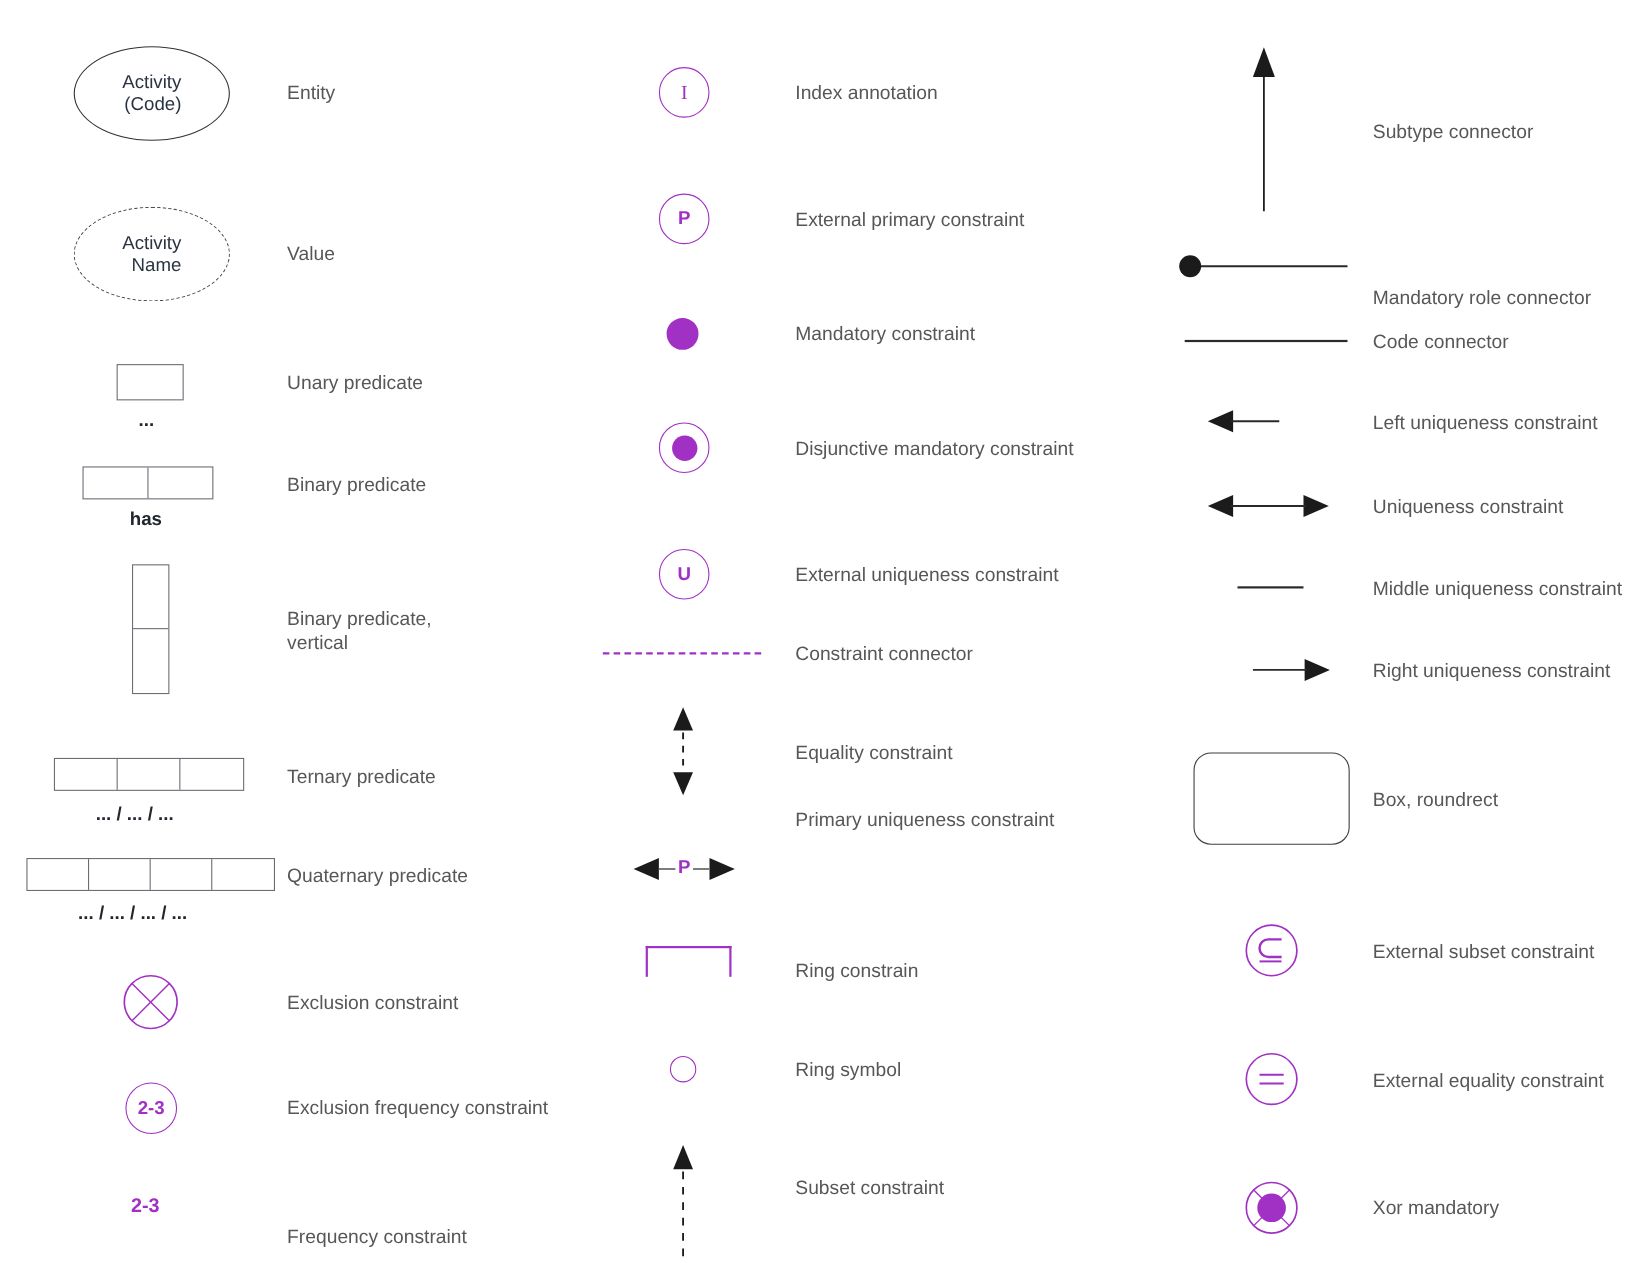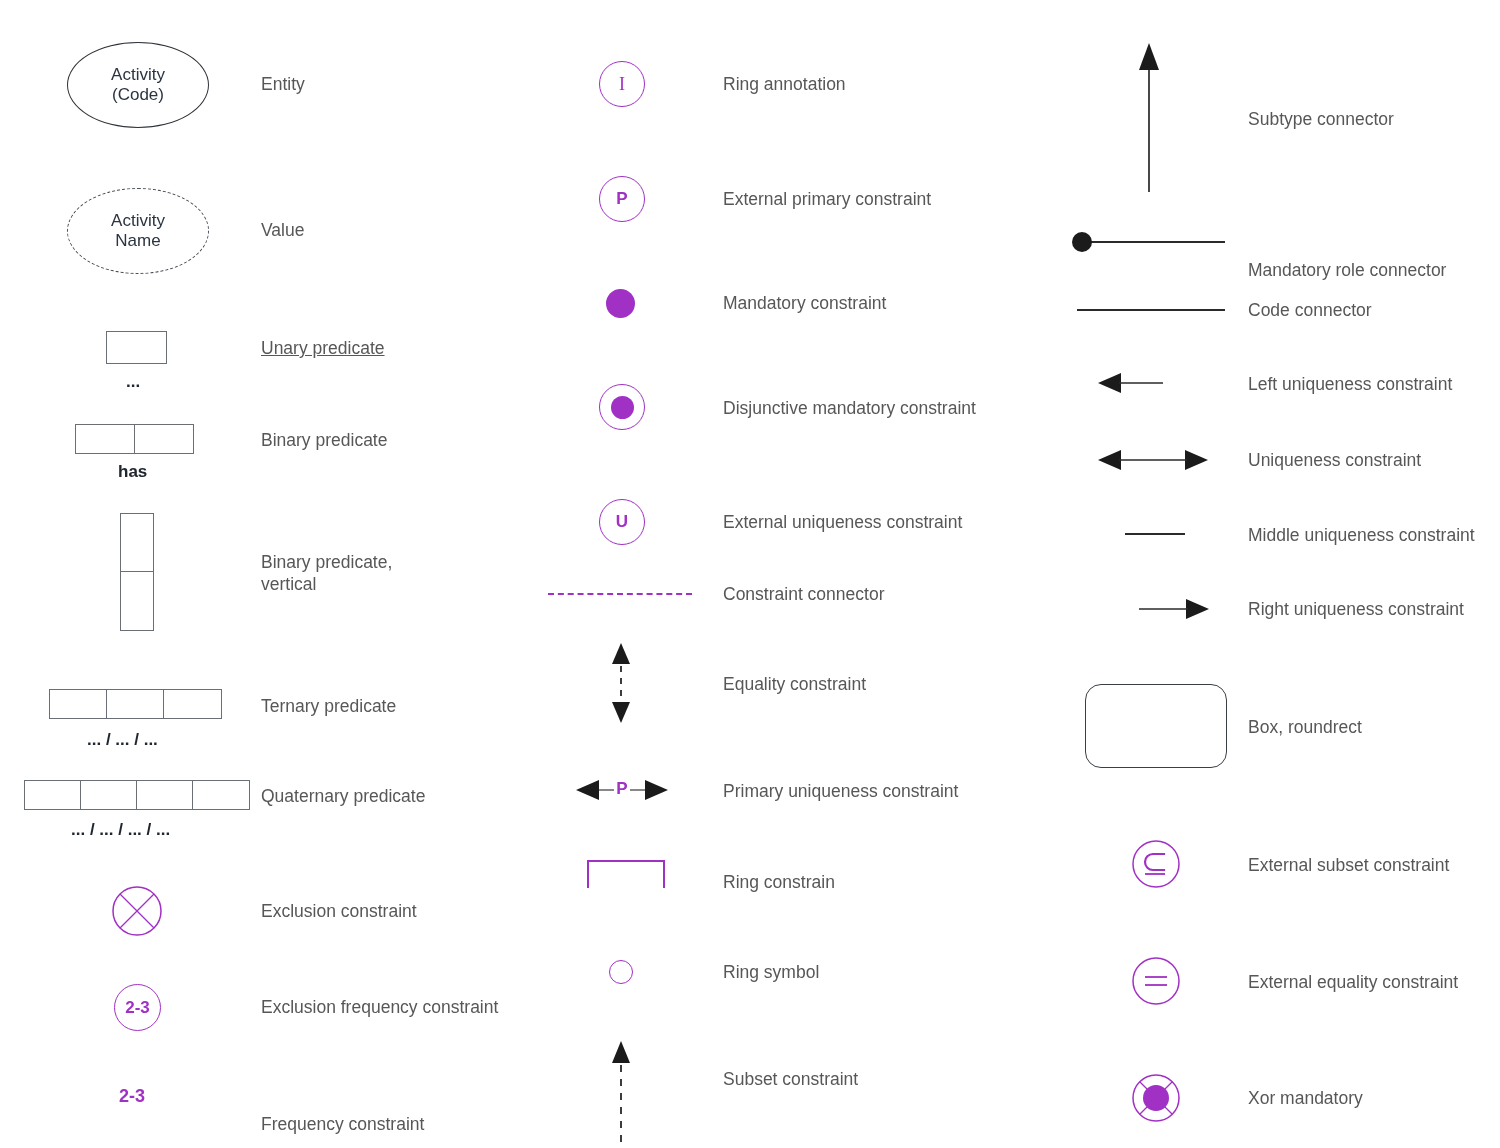--- a/index.html
+++ b/index.html
@@ -22,21 +22,21 @@
     font-family: "Liberation Sans", sans-serif;
     font-size: 17.5px;
     color: #575757;
     white-space: nowrap;
     line-height: 1.25;
   }
   .shape-text {
     font-family: "Liberation Sans", sans-serif;
     font-size: 17px;
     color: #2b3441;
-    text-align: center;
+    text-align: right;
     line-height: 1.18;
     white-space: pre;
   }
   .caption {
     position: absolute;
     font-family: "Liberation Sans", sans-serif;
     font-size: 17px;
     color: #20262e;
     white-space: nowrap;
     font-weight: 600;
@@ -139,21 +139,21 @@
   <div class="sym ellipse-dashed" style="left:67px; top:188px; width:140px; height:84px;">
     <div class="shape-text">Activity
 Name</div>
   </div>
   <div class="legend-label" style="left:261px; top:220px;">Value</div>
 
   <div class="sym predicate" style="left:106px; top:331px; width:61px; height:33px;">
     <div class="cell" style="width:100%"></div>
   </div>
   <div class="caption" style="left:126px; top:372px;">...</div>
-  <div class="legend-label" style="left:261px; top:338px;text-decoration:underline;">Unary predicate</div>
+  <div class="legend-label" style="left:261px; top:338px;">Unary predicate</div>
 
   <div class="sym predicate" style="left:75px; top:424px; width:119px; height:30px;">
     <div class="cell" style="width:50%"></div>
     <div class="cell" style="width:50%"></div>
   </div>
   <div class="caption" style="left:118px; top:462px;">has</div>
   <div class="legend-label" style="left:261px; top:430px;">Binary predicate</div>
 
   <div class="sym predicate-v" style="left:120px; top:513px; width:34px; height:118px;">
     <div class="cellv" style="height:50%"></div>
@@ -193,21 +193,21 @@
   <div class="legend-label" style="left:261px; top:997px;">Exclusion frequency constraint</div>
 
   <div class="sym" style="left:119px; top:1086px; color:#A130C4; font-family:'Liberation Sans',sans-serif; font-weight:700; font-size:18px;">
     <span>2-3</span>
   </div>
   <div class="legend-label" style="left:261px; top:1088px;margin-top:26px;">Frequency constraint</div>
 
   <div class="sym circle-outline" style="left:599px; top:61px; width:44px; height:44px;">
     <span>I</span>
   </div>
-  <div class="legend-label" style="left:723px; top:74px;">Ring annotation</div>
+  <div class="legend-label" style="left:723px; top:74px;">Index annotation</div>
 
   <div class="sym circle-outline sans" style="left:599px; top:176px; width:44px; height:44px;">
     <span>P</span>
   </div>
   <div class="legend-label" style="left:723px; top:189px;">External primary constraint</div>
 
   <div class="sym dot-purple" style="left:606px; top:289px; width:29px; height:29px;"></div>
   <div class="legend-label" style="left:723px; top:293px;">Mandatory constraint</div>
 
   <div class="sym circle-outline" style="left:599px; top:384px; width:44px; height:44px;">
@@ -234,21 +234,21 @@
 
   <div class="sym" style="left:573px; top:776px;">
     <svg width="98" height="28" viewBox="0 0 98 28">
       <polygon points="3,14 26,4 26,24" fill="#1b1b1b"></polygon>
       <polygon points="95,14 72,4 72,24" fill="#1b1b1b"></polygon>
       <line x1="26" y1="14" x2="41" y2="14" stroke="#6a6a6a" stroke-width="1.6"></line>
       <line x1="57" y1="14" x2="72" y2="14" stroke="#6a6a6a" stroke-width="1.6"></line>
     </svg>
     <span style="position:absolute; left:41px; top:3px; width:16px; text-align:center; color:#A130C4; font-family:'Liberation Sans',sans-serif; font-weight:700; font-size:17px;">P</span>
   </div>
-  <div class="legend-label" style="left:723px; top:781px;text-align:center;">Primary uniqueness constraint</div>
+  <div class="legend-label" style="left:723px; top:735px;text-align:center;">Primary uniqueness constraint</div>
 
   <div class="sym bracket" style="left:587px; top:860px; width:74px; height:26px;"></div>
   <div class="legend-label" style="left:723px; top:872px;">Ring constrain</div>
 
   <div class="sym" style="left:609px; top:960px; width:24px; height:24px; border:1.6px solid #A130C4; border-radius:50%; background:#fff; box-sizing:border-box;"></div>
   <div class="legend-label" style="left:723px; top:962px;">Ring symbol</div>
 
   <div class="sym" style="left:600px; top:1038px;">
     <svg width="44" height="110" viewBox="0 0 44 110">
       <polygon points="21,3 30,25 12,25" fill="#1b1b1b"></polygon>

